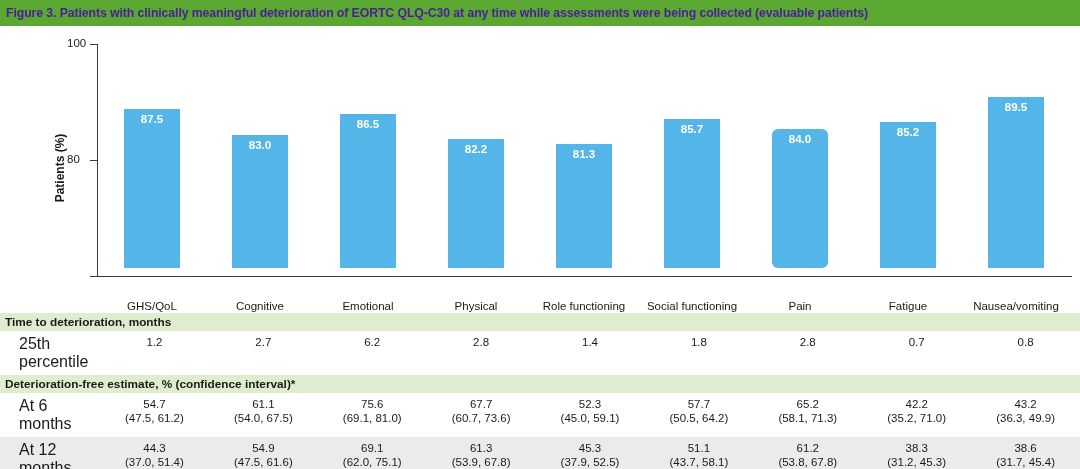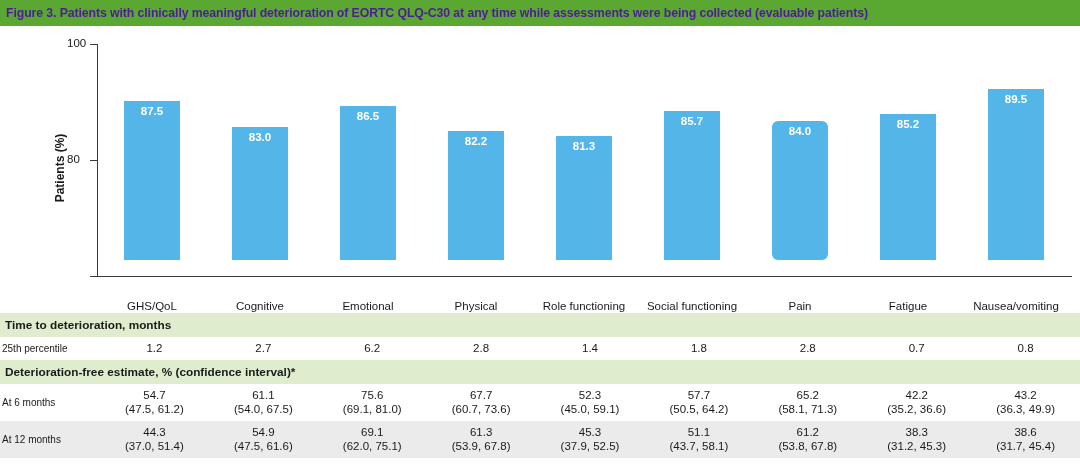--- a/index.html
+++ b/index.html
@@ -99,21 +99,21 @@
     width: 974px;
     height: 232px;
   }
   .bar-slot {
     position: absolute;
     top: 0;
     height: 232px;
   }
   .bar {
     position: absolute;
-    bottom: 16px;
+    bottom: 8px;
     left: 50%;
     transform: translateX(-50%);
     width: 56px;
     background: #53b5e8;
   }
   .bar-value {
     position: absolute;
     top: 4px;
     left: 0;
     width: 100%;
@@ -148,40 +148,40 @@
     top: 313px;
     width: 1080px;
   }
   .row {
     display: flex;
     width: 1080px;
     box-sizing: border-box;
   }
   .row.section {
     background: #dfeccd;
-    height: 24px;
+    height: 18px;
     align-items: center;
   }
   .row.section .label {
     font-size: 11.8px;
     font-weight: bold;
     padding-left: 5px;
     color: #1a1a1a;
   }
   .row.data {
     background: #ffffff;
   }
   .row.data.shaded {
     background: #ebebeb;
   }
   .cell-label {
     width: 100px;
     flex: 0 0 100px;
-    font-size: 10px;
-    padding: 4px 0 4px 2px;
+    font-size: 16px;
+    padding: 4px 0 4px 19px;
     box-sizing: border-box;
     color: #1a1a1a;
     display: flex;
     align-items: center;
   }
   .cell {
     flex: 1 1 0;
     text-align: center;
     font-size: 11.5px;
     line-height: 14px;
@@ -319,21 +319,21 @@
 
     <div class="row data tall">
       <div class="cell-label">At 6 months</div>
       <div class="cell"><span>54.7</span><span class="ci">(47.5, 61.2)</span></div>
       <div class="cell"><span>61.1</span><span class="ci">(54.0, 67.5)</span></div>
       <div class="cell"><span>75.6</span><span class="ci">(69.1, 81.0)</span></div>
       <div class="cell"><span>67.7</span><span class="ci">(60.7, 73.6)</span></div>
       <div class="cell"><span>52.3</span><span class="ci">(45.0, 59.1)</span></div>
       <div class="cell"><span>57.7</span><span class="ci">(50.5, 64.2)</span></div>
       <div class="cell"><span>65.2</span><span class="ci">(58.1, 71.3)</span></div>
-      <div class="cell"><span>42.2</span><span class="ci">(35.2, 36.6)</span></div>
+      <div class="cell"><span>42.2</span><span class="ci">(35.2, 71.0)</span></div>
       <div class="cell"><span>43.2</span><span class="ci">(36.3, 49.9)</span></div>
     </div>
 
     <div class="row data tall shaded">
       <div class="cell-label">At 12 months</div>
       <div class="cell"><span>44.3</span><span class="ci">(37.0, 51.4)</span></div>
       <div class="cell"><span>54.9</span><span class="ci">(47.5, 61.6)</span></div>
       <div class="cell"><span>69.1</span><span class="ci">(62.0, 75.1)</span></div>
       <div class="cell"><span>61.3</span><span class="ci">(53.9, 67.8)</span></div>
       <div class="cell"><span>45.3</span><span class="ci">(37.9, 52.5)</span></div>

